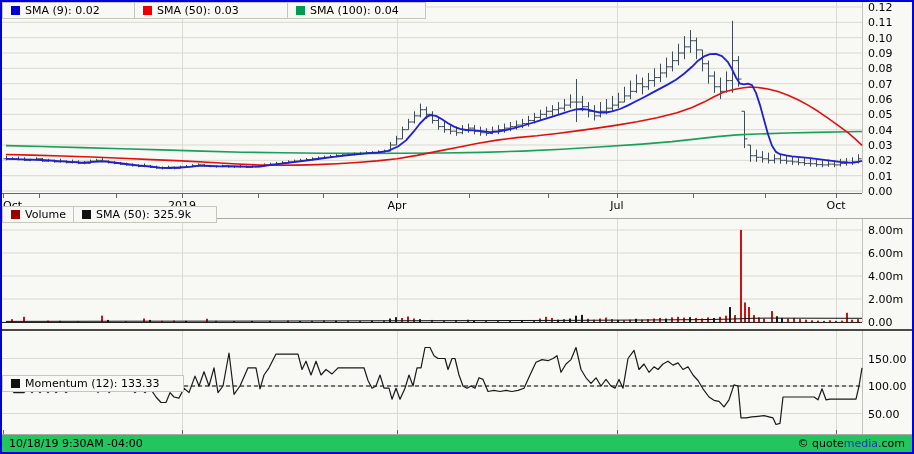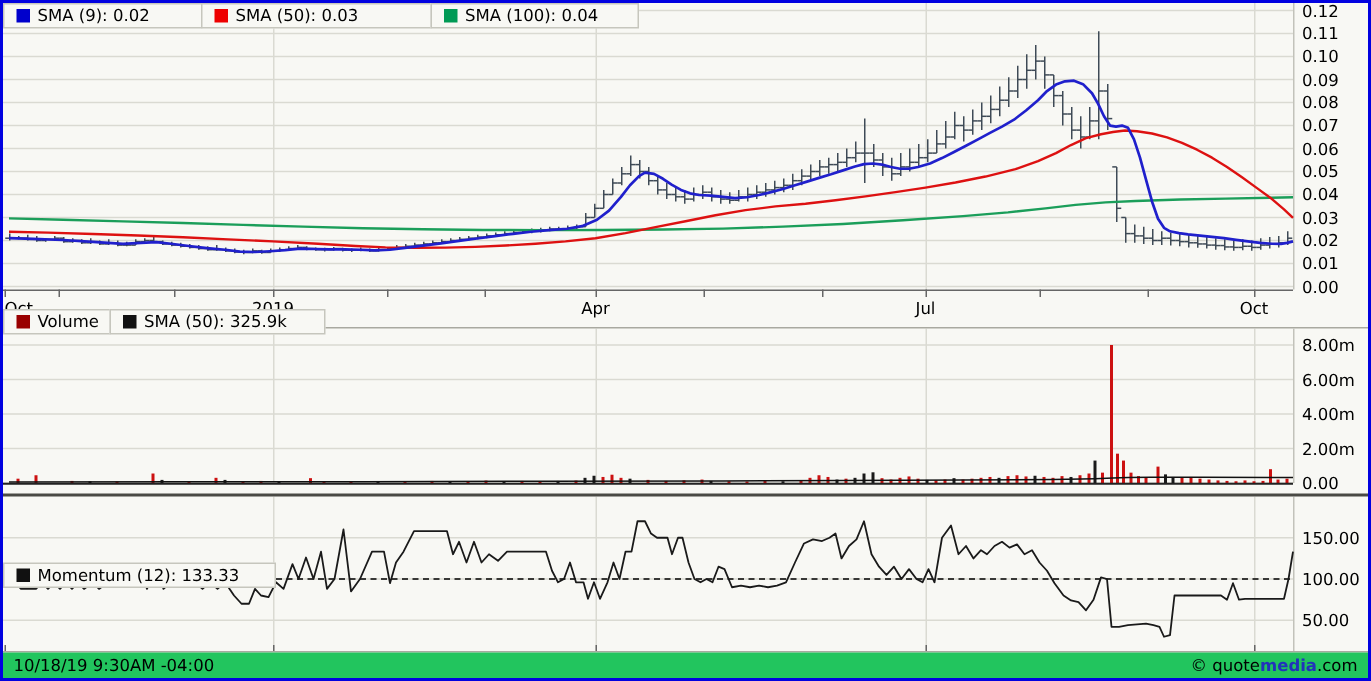--- a/index.html
+++ b/index.html
@@ -27,21 +27,21 @@
     border:1px solid #c6c6bd;background:#f8f8f4;
     padding:0 6px 0 8px;margin-left:-1px;box-sizing:border-box;white-space:nowrap;
   }
   .lcell:first-child{margin-left:0;}
   .sw{width:9px;height:9px;display:inline-block;flex:0 0 auto;}
   .statusbar{
     position:absolute;top:433px;left:0;width:100%;height:17px;background:#22c55e;
     display:flex;justify-content:space-between;align-items:center;
     padding:0 7px;box-sizing:border-box;z-index:5;
   }
-  .brand{font-weight:bold;}
+  .brand{font-weight:normal;}
 </style>
 </head>
 <body>
 
 <div class="win">
 
   <svg id="svg-price" width="910" height="216">
       <g>
         <line x1="0" y1="5" x2="860" y2="5" stroke="#dadad2" stroke-width="1"></line>
         <line x1="0" y1="20.333333333333314" x2="860" y2="20.333333333333314" stroke="#dadad2" stroke-width="1"></line>

